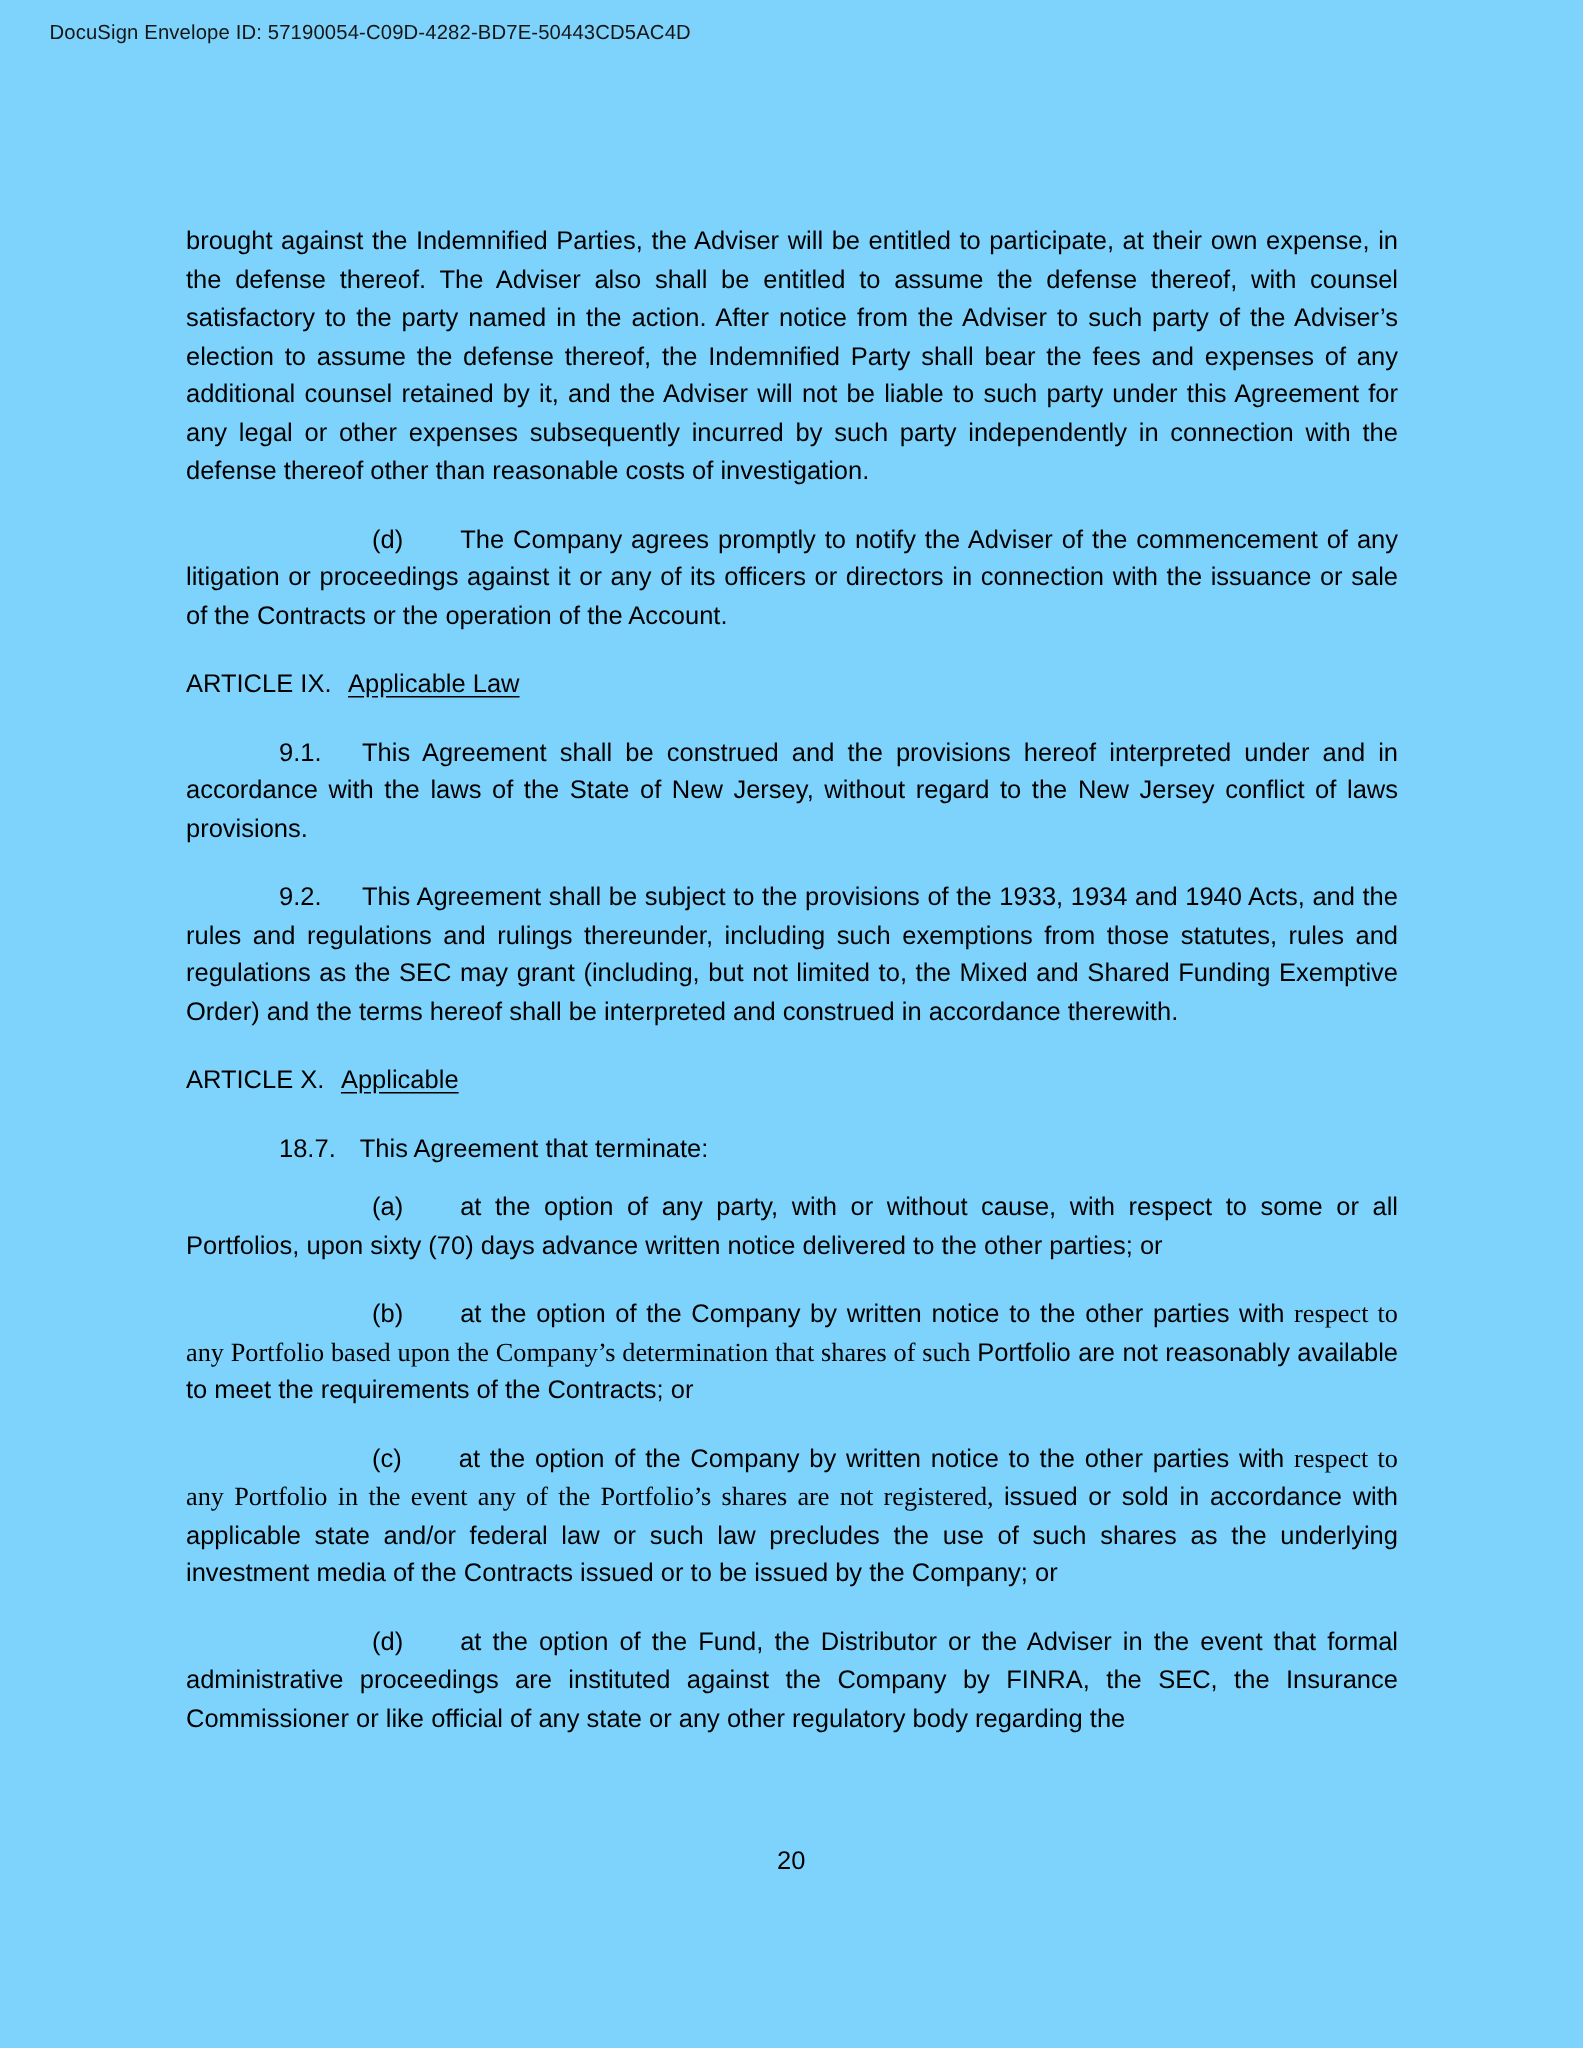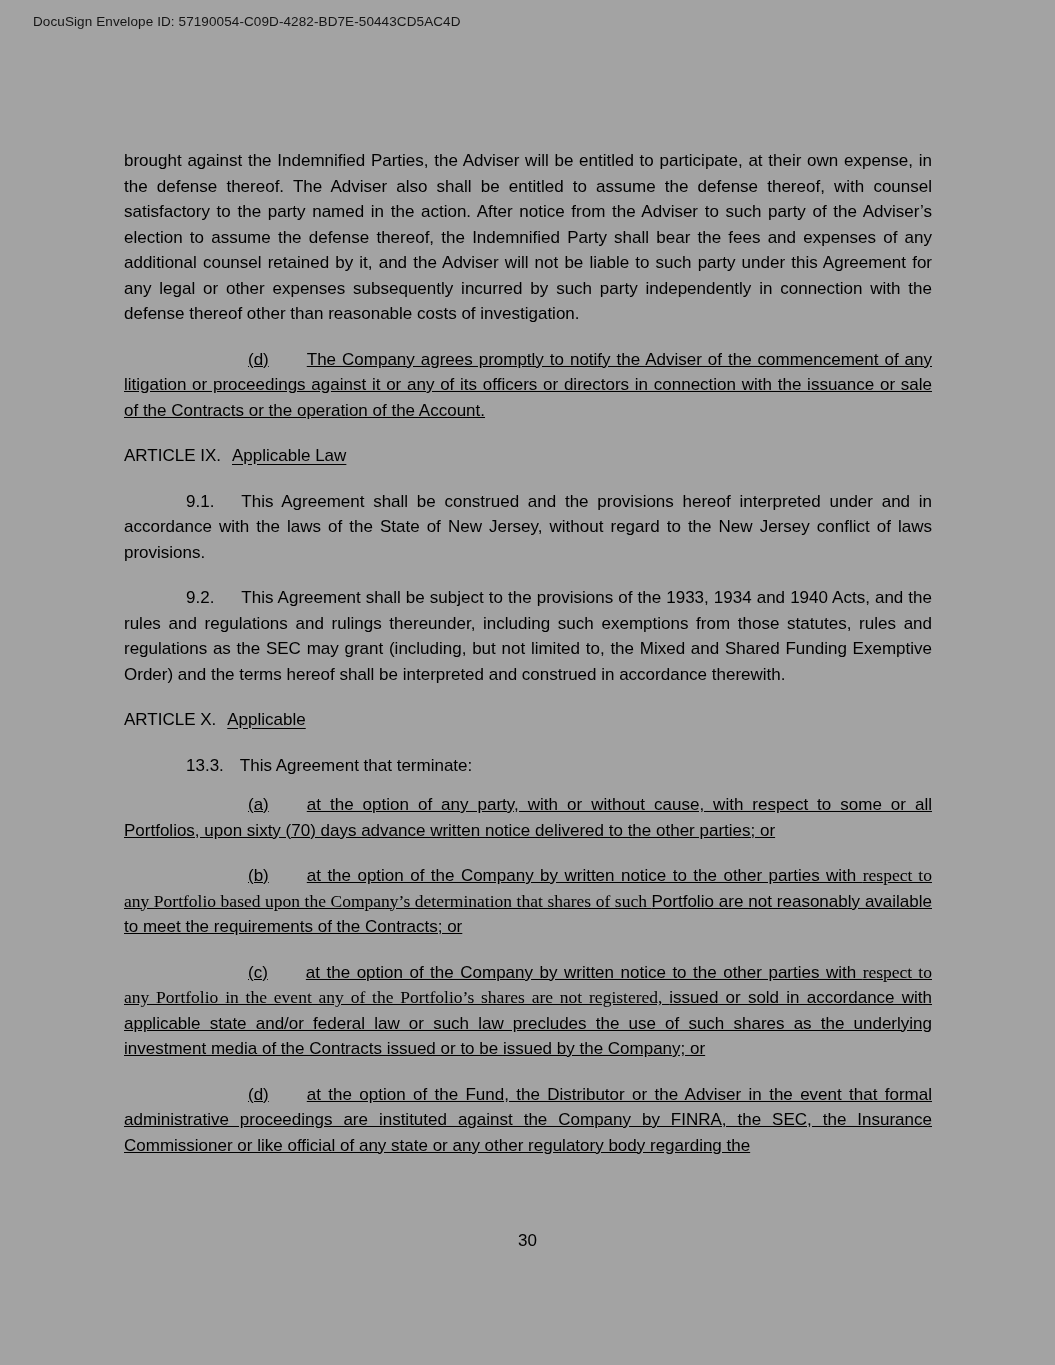--- a/index.html
+++ b/index.html
@@ -1,20 +1,20 @@
 <!DOCTYPE html>
 <html><head>
 <meta charset="utf-8">
 <style>
   html, body { margin: 0; padding: 0; background: #ffffff; }
   .page {
     position: relative;
     width: 1055px;
     height: 1365px;
-    background: #a3a3a3;
+    background: #7dd3fc;
     color: #000000;
     font-family: "Liberation Sans", sans-serif;
     overflow: hidden;
   }
   .docusign-header {
     position: absolute;
     left: 33px;
     top: 14px;
     font-size: 13.5px;
     letter-spacing: 0.1px;
@@ -25,21 +25,21 @@
     position: absolute;
     left: 124px;
     top: 148px;
     width: 808px;
     font-size: 17px;
     line-height: 25.5px;
     text-align: justify;
   }
   .doc-body p { margin: 0 0 20px 0; }
   .ti1 { text-indent: 62px; }   
-  .ti2 { text-indent: 124px; text-decoration: underline; }  
+  .ti2 { text-indent: 124px; }  
   .tab    { display: inline-block; width: 38px; }
   .tab-sm { display: inline-block; width: 27px; }
   .tab-xs { display: inline-block; width: 16px; }
   .heading {
     margin: 36px 0 8px 0;
     text-align: left;
   }
   .heading .h-title {
     text-decoration: underline;
     text-underline-offset: 3px;
@@ -84,36 +84,36 @@
 
     <p class="ti1">
       <span>9.2.</span><span class="tab-sm"></span><span>This Agreement shall be subject to the provisions of the 1933, 1934 and 1940 Acts, and the rules and regulations and rulings thereunder, including such exemptions from those statutes, rules and regulations as the SEC may grant (including, but not limited to, the Mixed and Shared Funding Exemptive Order) and the terms hereof shall be interpreted and construed in accordance therewith.</span>
     </p>
 
     <p class="heading">
       <span>ARTICLE X.</span><span class="h-title">Applicable</span>
     </p>
 
     <p class="ti1 sec-10-1">
-      <span>13.3.</span><span class="tab-xs"></span><span>This Agreement that terminate:</span>
+      <span>18.7.</span><span class="tab-xs"></span><span>This Agreement that terminate:</span>
     </p>
 
     <p class="ti2">
       <span>(a)</span><span class="tab"></span><span>at the option of any party, with or without cause, with respect to some or all Portfolios, upon sixty (70) days advance written notice delivered to the other parties; or</span>
     </p>
 
     <p class="ti2">
       <span>(b)</span><span class="tab"></span><span>at the option of the Company by written notice to the other parties with </span><span class="serif">respect to any Portfolio based upon the Company’s determination that shares of such </span><span>Portfolio are not reasonably available to meet the requirements of the Contracts; or</span>
     </p>
 
     <p class="ti2">
       <span>(c)</span><span class="tab"></span><span>at the option of the Company by written notice to the other parties with </span><span class="serif">respect to any Portfolio in the event any of the Portfolio’s shares are not registered, </span><span>issued or sold in accordance with applicable state and/or federal law or such law precludes the use of such shares as the underlying investment media of the Contracts issued or to be issued by the Company; or</span>
     </p>
 
     <p class="ti2">
       <span>(d)</span><span class="tab"></span><span>at the option of the Fund, the Distributor or the Adviser in the event that formal administrative proceedings are instituted against the Company by FINRA, the SEC, the Insurance Commissioner or like official of any state or any other regulatory body regarding the</span>
     </p>
 
   </div>
 
-  <div class="pagenum">30</div>
+  <div class="pagenum">20</div>
 
 </div>
 
 </body></html>

